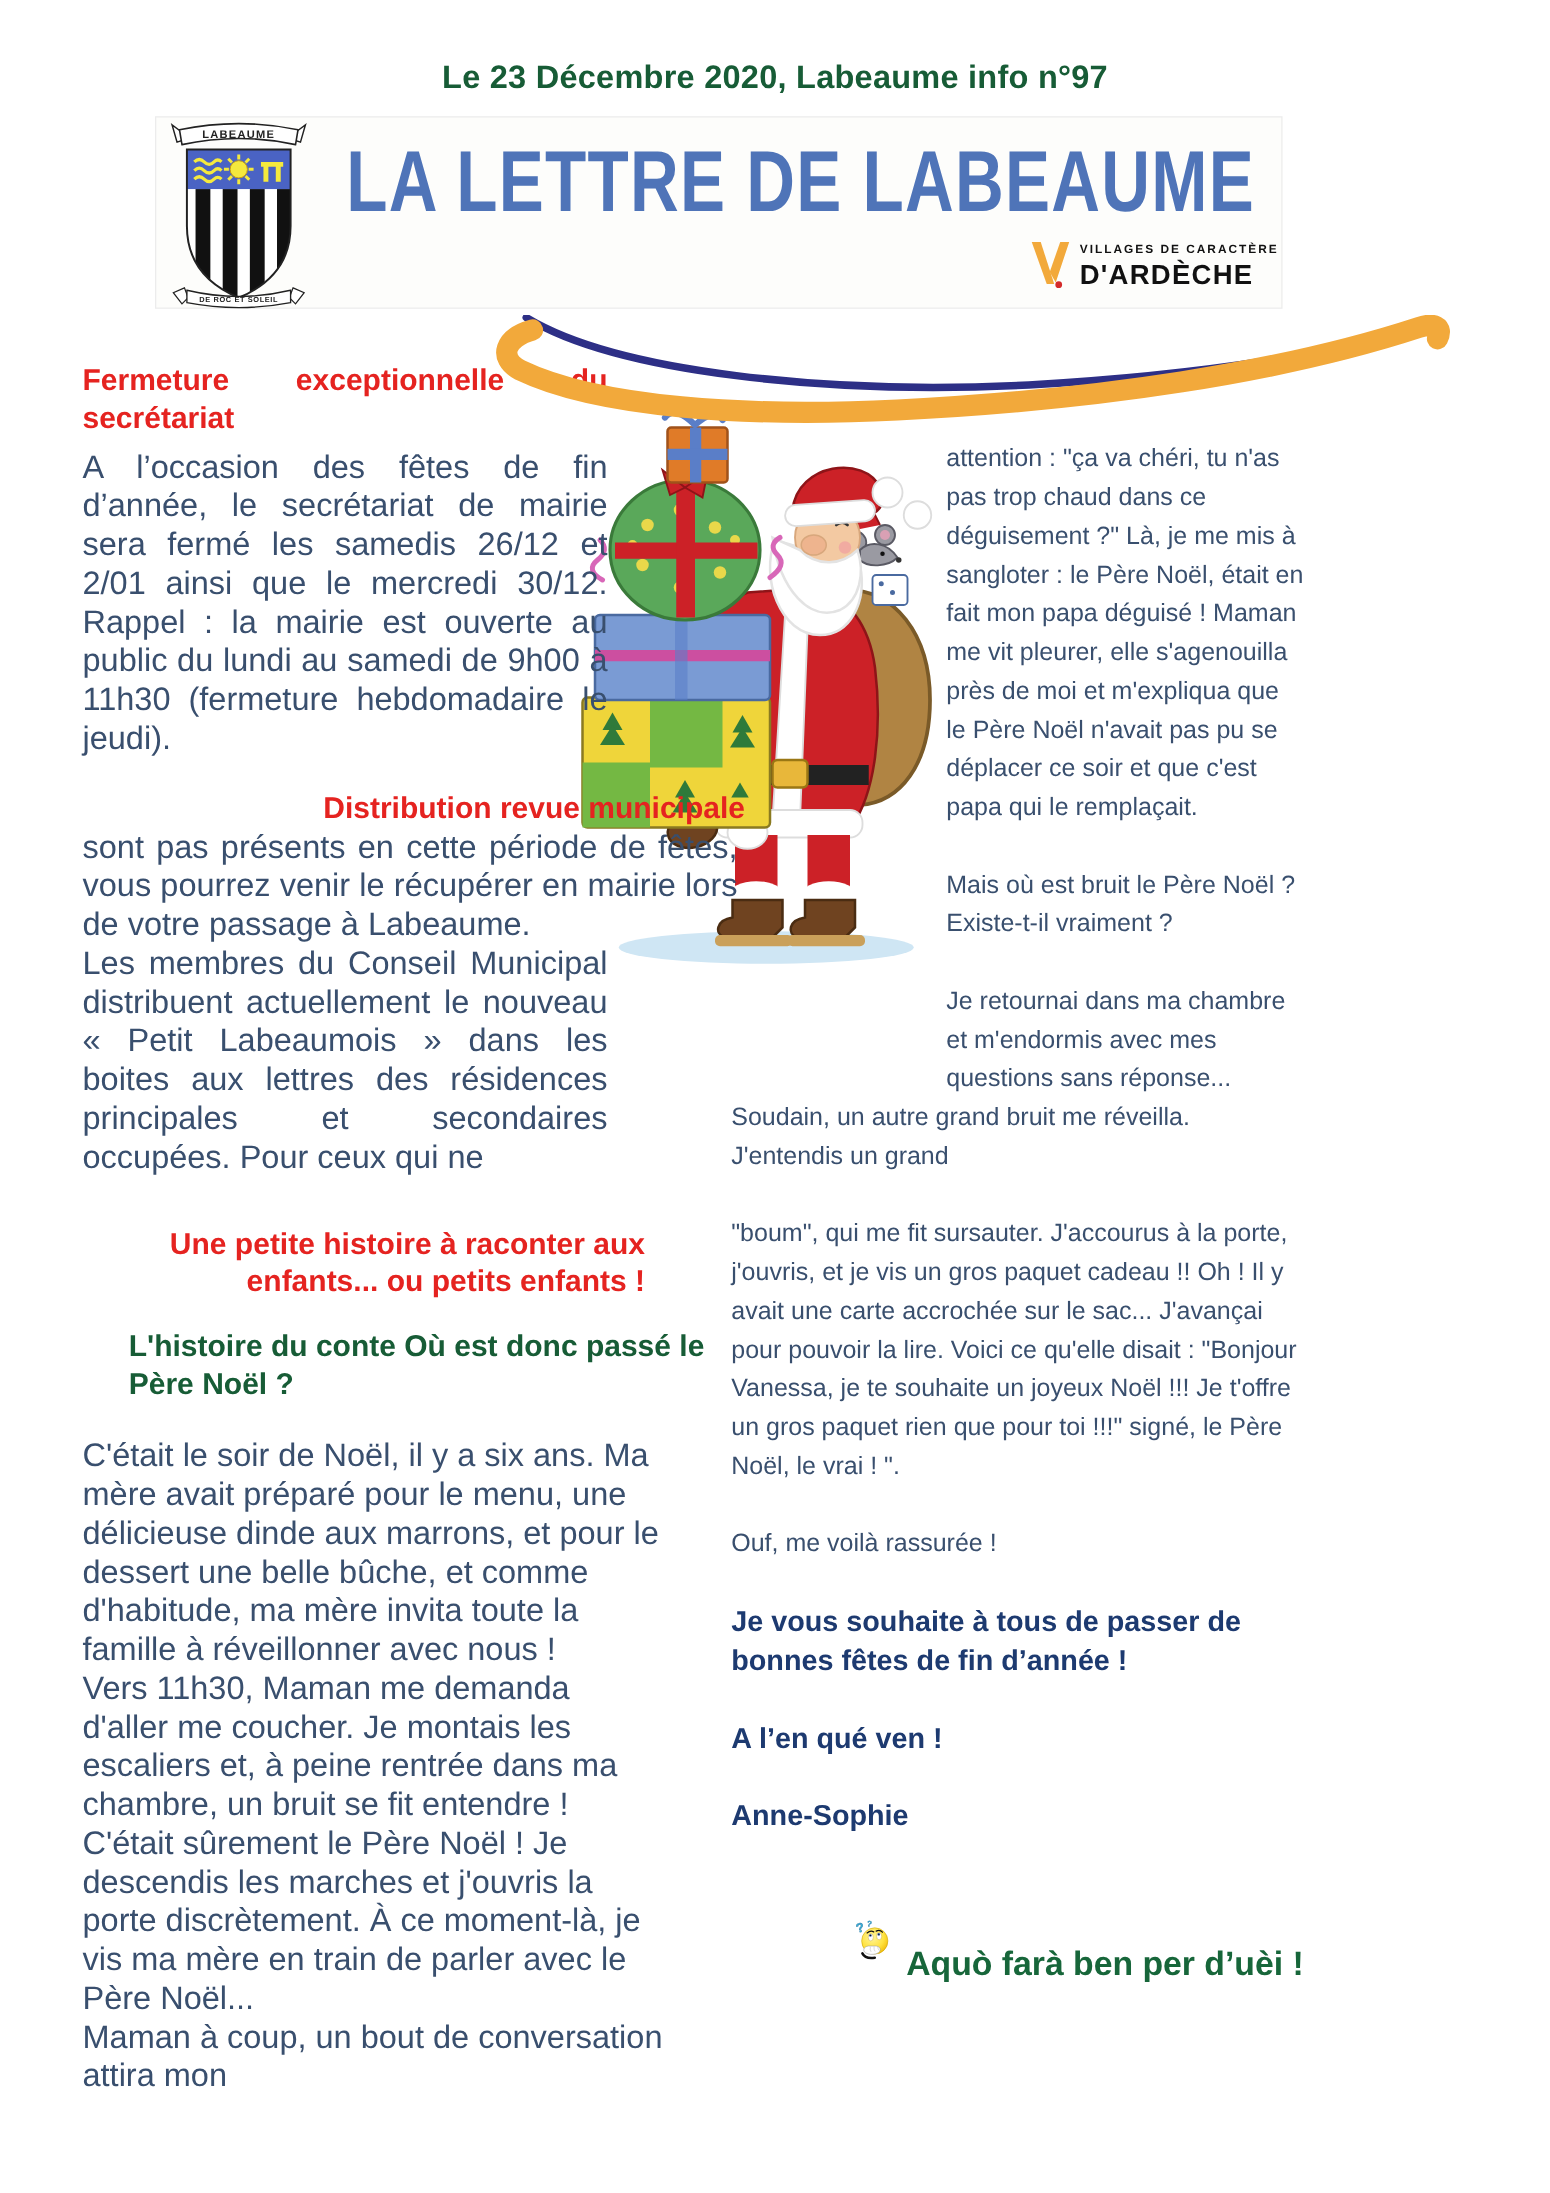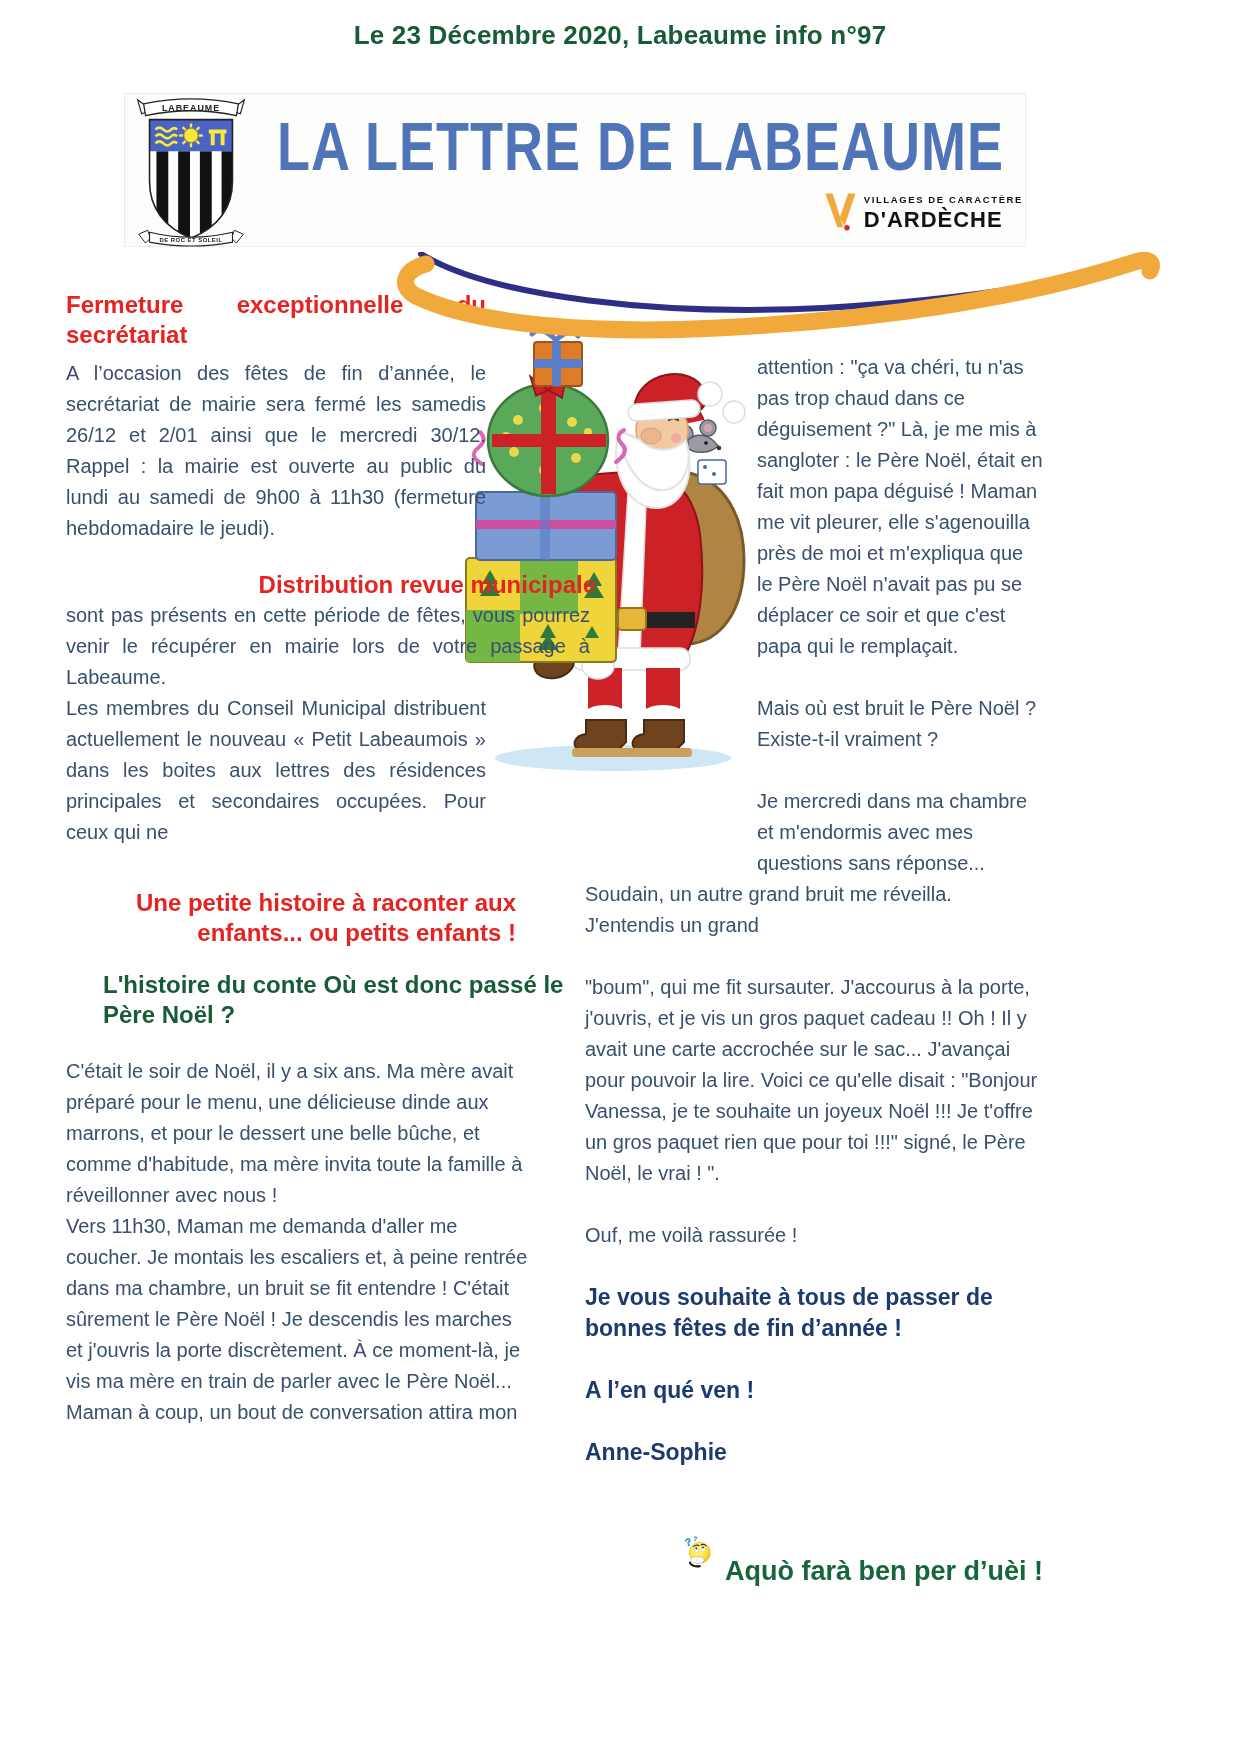--- a/index.html
+++ b/index.html
@@ -2,21 +2,21 @@
 <html><head>
 <meta charset="utf-8">
 <style>
   html,body{margin:0;padding:0;background:#ffffff;}
   .page{
     position:relative;width:1240px;height:1754px;background:#ffffff;
     font-family:"Liberation Sans",sans-serif;overflow:hidden;
   }
   
   .doc-title{
-    position:absolute;top:20px;left:0;width:100%;text-align:center;
+    position:absolute;top:46px;left:0;width:100%;text-align:center;
     font-size:26px;font-weight:bold;color:#175c36;letter-spacing:.2px;
   }
   
   .banner{
     position:absolute;left:124px;top:93px;width:900px;height:152px;
     background:#fdfdfb;border:1px solid #ededе8;border:1px solid #ececec;
   }
   .crest{position:absolute;left:6px;top:-2px;}
   .masthead-text{
     position:absolute;left:152px;top:12px;width:740px;
@@ -27,21 +27,21 @@
   .swoosh{position:absolute;left:138px;top:158px;z-index:1;}
   .vdc{position:absolute;left:698px;top:84px;width:200px;z-index:3;display:flex;align-items:flex-start;}
   .vdc-text{margin-left:6px;margin-top:16px;color:#111;}
   .vdc-line1{font-size:9.5px;font-weight:bold;letter-spacing:1.6px;white-space:nowrap;}
   .vdc-line2{font-size:22px;font-weight:bold;letter-spacing:1px;margin-top:2px;white-space:nowrap;}
   
   .leftcol{position:absolute;left:66px;top:290px;width:530px;color:#394f6e;}
   .h-red{font-size:24px;font-weight:bold;color:#e52320;line-height:30px;text-align:right;}
   .h-green{font-size:24px;font-weight:bold;color:#175c36;line-height:30px;}
   .just{text-align:justify;}
-  .body-p{font-size:20px;line-height:31px;}
+  .body-p{font-size:26px;line-height:31px;}
   .w420{width:420px;}
   .w450{width:450px;}
   .w465{width:465px;}
   .w524{width:524px;}
   .mt8{margin-top:8px;}  .mt22{margin-top:22px;margin-left:37px;}  .mt26{margin-top:26px;}
   .mt40{margin-top:40px;}
   .rightcol{
     position:absolute;left:585px;top:352px;width:458px;
     color:#394f6e;font-size:20px;line-height:31px;
   }
@@ -248,21 +248,21 @@
 
     <div class="body-p w465 mt26">C'était le soir de Noël, il y a six ans. Ma mère avait préparé pour le menu, une délicieuse dinde aux marrons, et pour le dessert une belle bûche, et comme d'habitude, ma mère invita toute la famille à réveillonner avec nous !</div>
     <div class="body-p w465">Vers 11h30, Maman me demanda d'aller me coucher. Je montais les escaliers et, à peine rentrée dans ma chambre, un bruit se fit entendre ! C'était sûrement le Père Noël ! Je descendis les marches et j'ouvris la porte discrètement. À ce moment-là, je vis ma mère en train de parler avec le Père Noël...</div>
     <div class="body-p w465"> Maman à coup, un bout de conversation attira mon</div>
   </div>
 
   <div class="rightcol">
     <div class="santa-spacer"></div>
     <p>attention : "ça va chéri, tu n'as pas trop chaud dans ce déguisement ?" Là, je me mis à sangloter : le Père Noël, était en fait mon papa déguisé ! Maman me vit pleurer, elle s'agenouilla près de moi et m'expliqua que le Père Noël n'avait pas pu se déplacer ce soir et que c'est papa qui le remplaçait.</p>
     <p>Mais où est bruit le Père Noël ? Existe-t-il vraiment ?</p>
-    <p>Je mercredi dans ma chambre et m'endormis avec mes questions sans réponse... Soudain, un autre grand bruit me réveilla. J'entendis un grand</p>
+    <p>Je retournai dans ma chambre et m'endormis avec mes questions sans réponse... Soudain, un autre grand bruit me réveilla. J'entendis un grand</p>
     <p>"boum", qui me fit sursauter. J'accourus à la porte, j'ouvris, et je vis un gros paquet cadeau !! Oh ! Il y avait une carte accrochée sur le sac... J'avançai pour pouvoir la lire. Voici ce qu'elle disait : "Bonjour Vanessa, je te souhaite un joyeux Noël !!! Je t'offre un gros paquet rien que pour toi !!!" signé, le Père Noël, le vrai ! ".</p>
     <p>Ouf, me voilà rassurée !</p>
     <p class="closing-bold" style="width:440px;">Je vous souhaite à tous de passer de bonnes fêtes de fin d’année !</p>
     <p class="closing-bold">A l’en qué ven !</p>
     <p class="closing-bold">Anne-Sophie</p>
 
     <div class="footer-row">
       <svg width="104" height="104" viewBox="0 0 120 120">
         <defs>
           <radialGradient id="faceGrad" cx="40%" cy="35%" r="75%">

